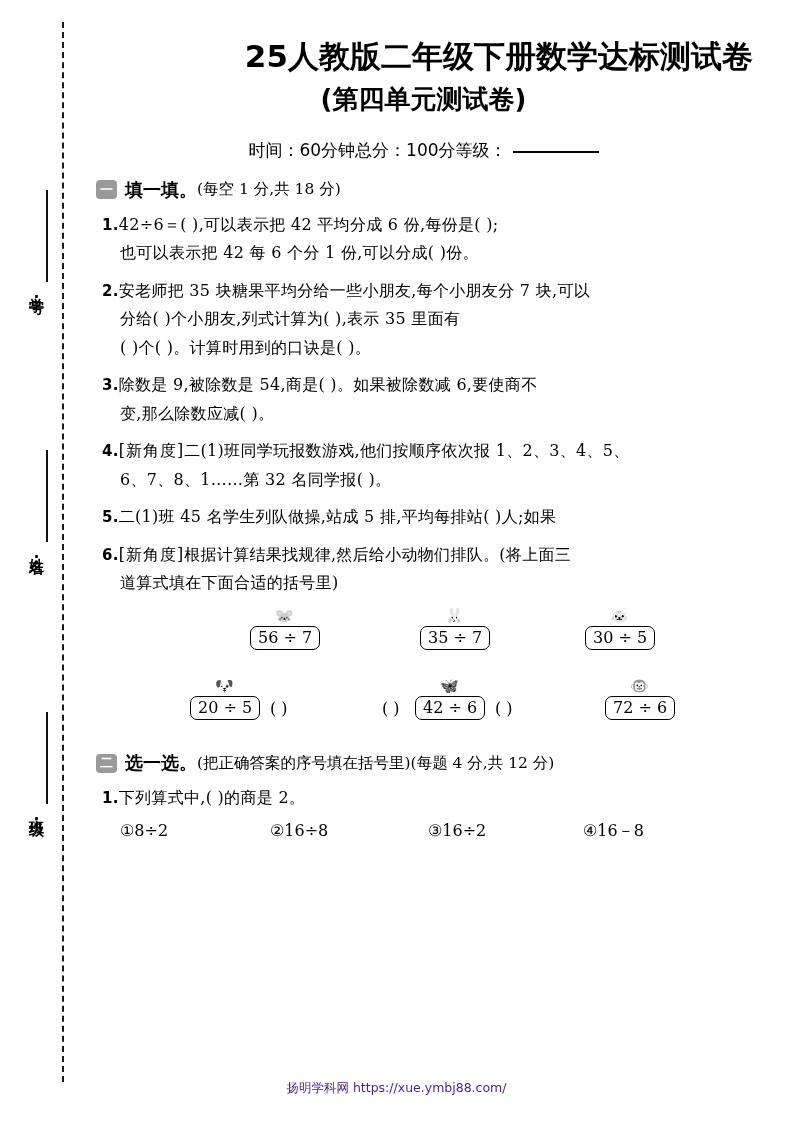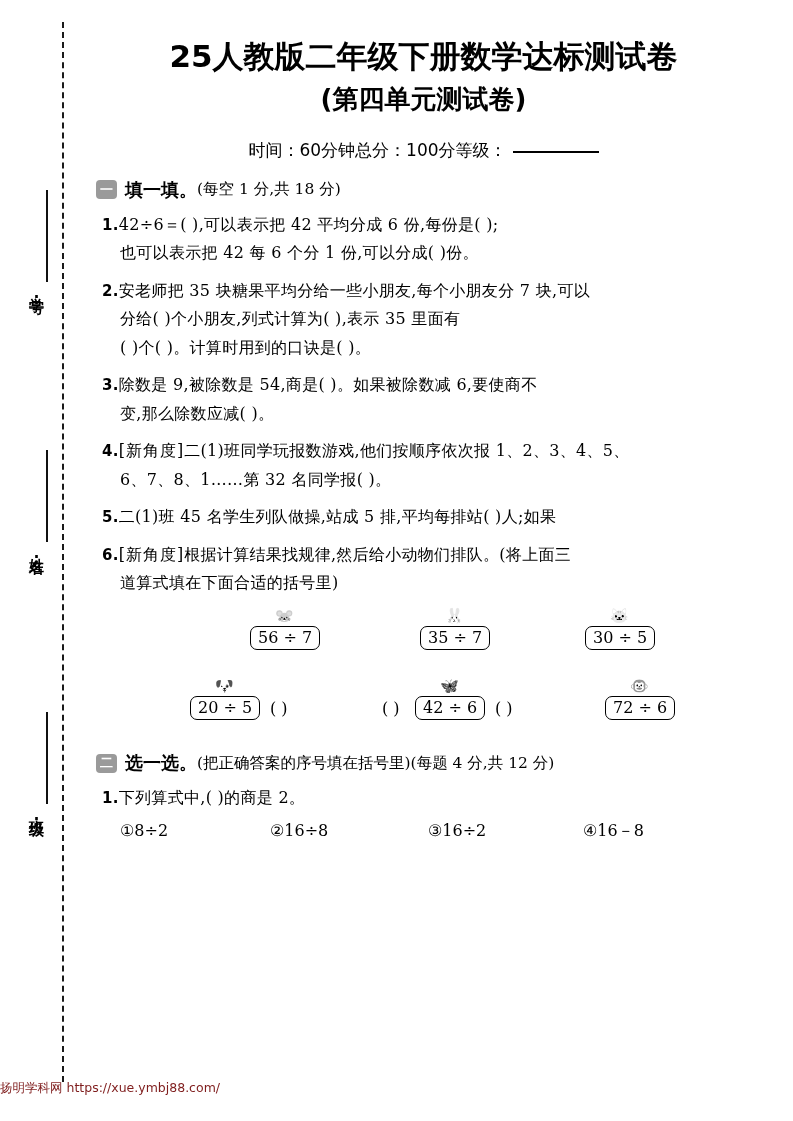--- a/index.html
+++ b/index.html
@@ -57,21 +57,21 @@
     left: 84px; top: 0;
     width: 709px; height: 1121px;
     padding: 0 40px 0 10px;
   }
 
   h1.title {
     margin: 0;
     padding-top: 36px;
     font-size: 31px;
     font-weight: 700;
-    text-align: center;
+    text-align: right;
     letter-spacing: 0px;
     font-family: "DejaVu Sans", "Liberation Sans", sans-serif;
     line-height: 1.35;
   }
   h1.subtitle {
     margin: 4px 0 0 0;
     font-size: 26px;
     font-weight: 700;
     text-align: center;
     font-family: "DejaVu Sans", "Liberation Sans", sans-serif;
@@ -185,23 +185,23 @@
     display: flex;
     font-size: 16px;
   }
   .opt { white-space: nowrap; }
 
   
   #footer {
     position: absolute;
     left: 0; bottom: 24px;
     width: 793px;
-    text-align: left;
+    text-align: center;
     font-size: 12.5px;
-    color: #7f1d1d;
+    color: #4c1d95;
     font-family: "DejaVu Sans", "Liberation Sans", sans-serif;
   }
 </style>
 </head>
 <body>
 
 <div id="margin-strip">
   <div class="dash-line"></div>
 
   <div class="field-block" style="top:190px;">

